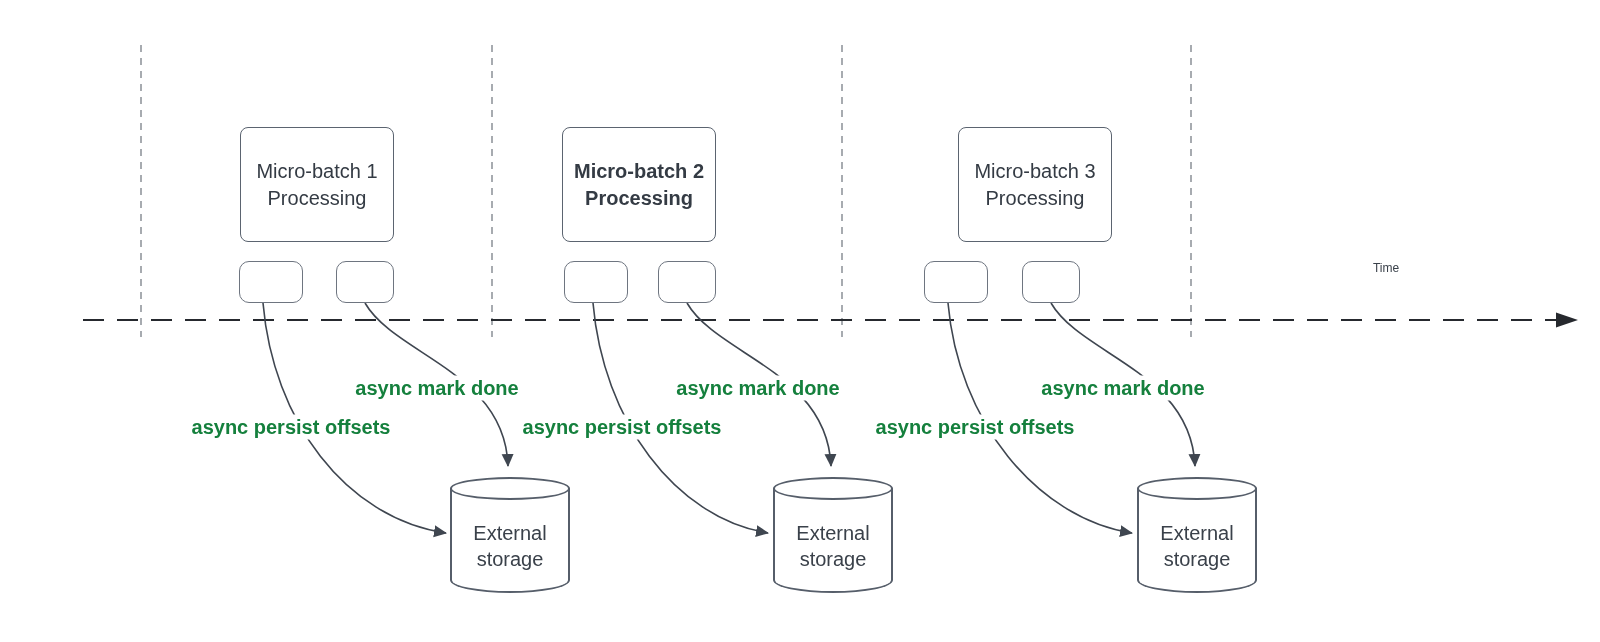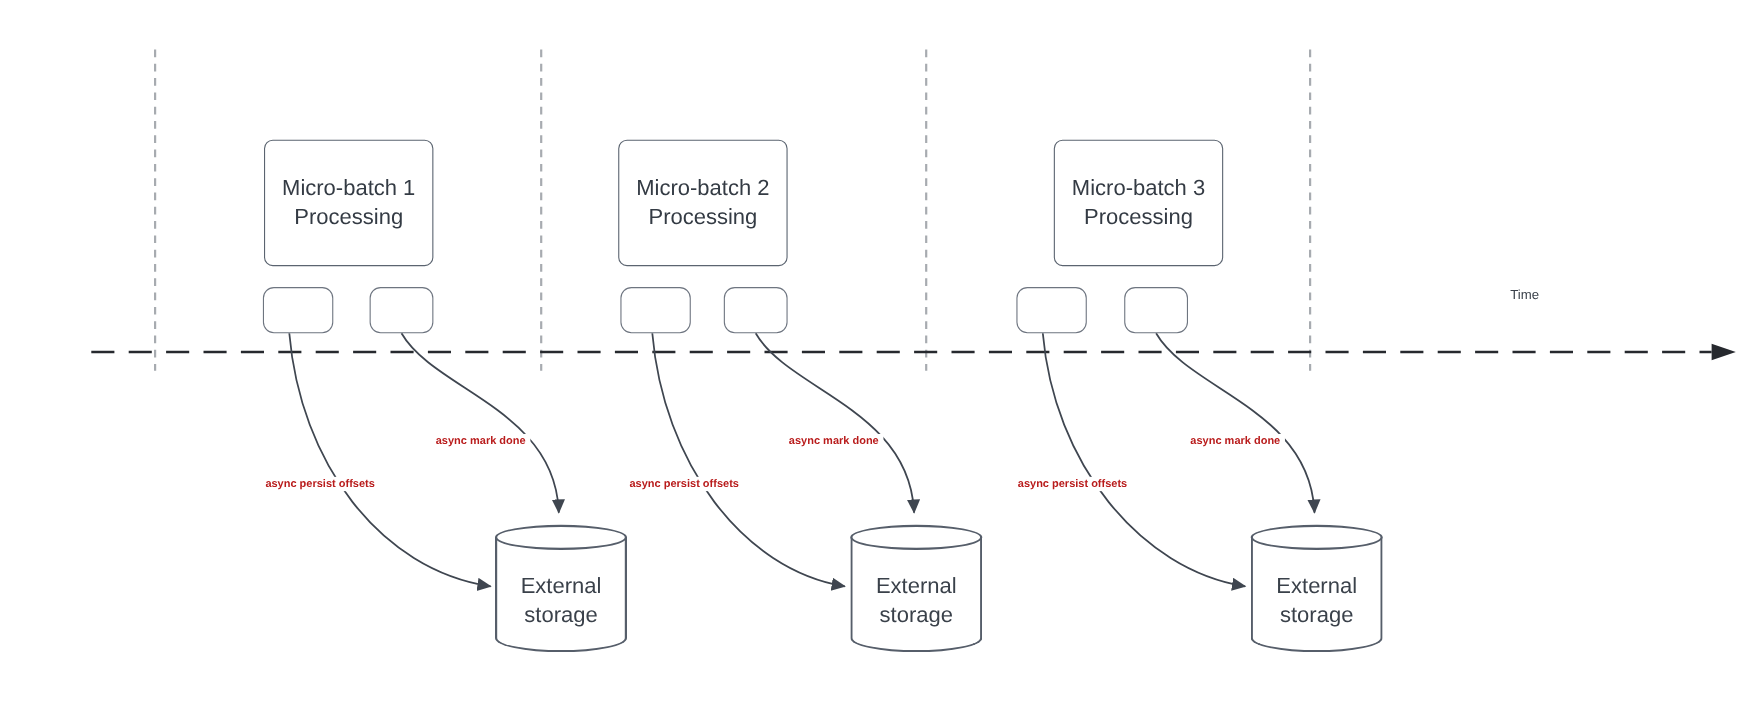--- a/index.html
+++ b/index.html
@@ -50,25 +50,24 @@
     border-radius: 10px;
   }
   .task-box.a { width: 64px; }
   .task-box.b { width: 58px; }
   .flow-label {
     position: absolute;
     z-index: 3;
     transform: translate(-50%, -50%);
     background: #ffffff;
     padding: 1px 4px;
-    font-size: 10px;
+    font-size: 20px;
     font-weight: 700;
-    color: #b91c1c;
+    color: #15803d;
     white-space: nowrap;
-    margin-top: 13px;
   }
   .cylinder {
     position: absolute;
     z-index: 2;
     top: 477px;
     width: 120px;
     height: 116px;
   }
   .cyl-body {
     position: absolute;
@@ -148,21 +147,21 @@
   <div class="task-box b" style="left:336px;"></div>
   <div class="flow-label" style="left:291px; top:427px;">async persist offsets</div>
   <div class="flow-label" style="left:437px; top:388px;">async mark done</div>
   <div class="cylinder" style="left:450px;">
     <div class="cyl-body"></div>
     <div class="cyl-top"></div>
     <div class="cyl-label">External
 storage</div>
   </div>
 
-  <div class="proc-box" style="left:562px;">Micro-batch 2
+  <div class="proc-box" style="left:562px;font-weight:bold;">Micro-batch 2
 Processing</div>
   <div class="task-box a" style="left:564px;"></div>
   <div class="task-box b" style="left:658px;"></div>
   <div class="flow-label" style="left:622px; top:427px;">async persist offsets</div>
   <div class="flow-label" style="left:758px; top:388px;">async mark done</div>
   <div class="cylinder" style="left:773px;">
     <div class="cyl-body"></div>
     <div class="cyl-top"></div>
     <div class="cyl-label">External
 storage</div>

